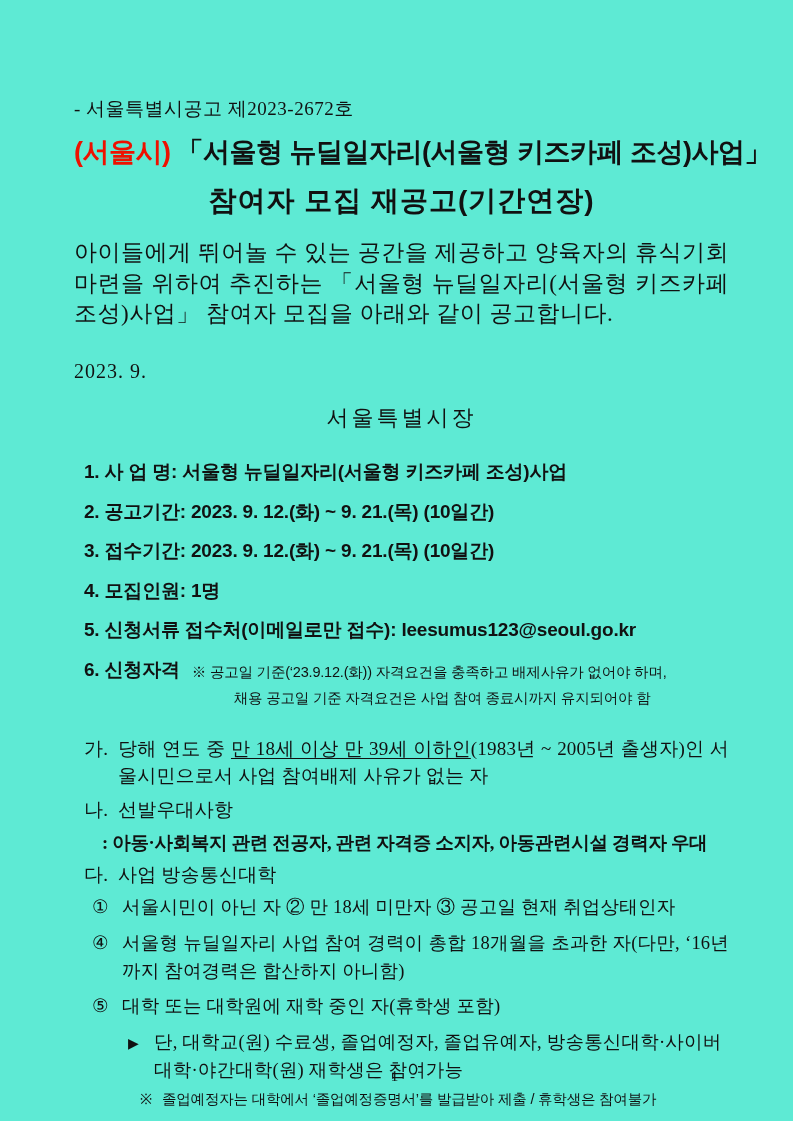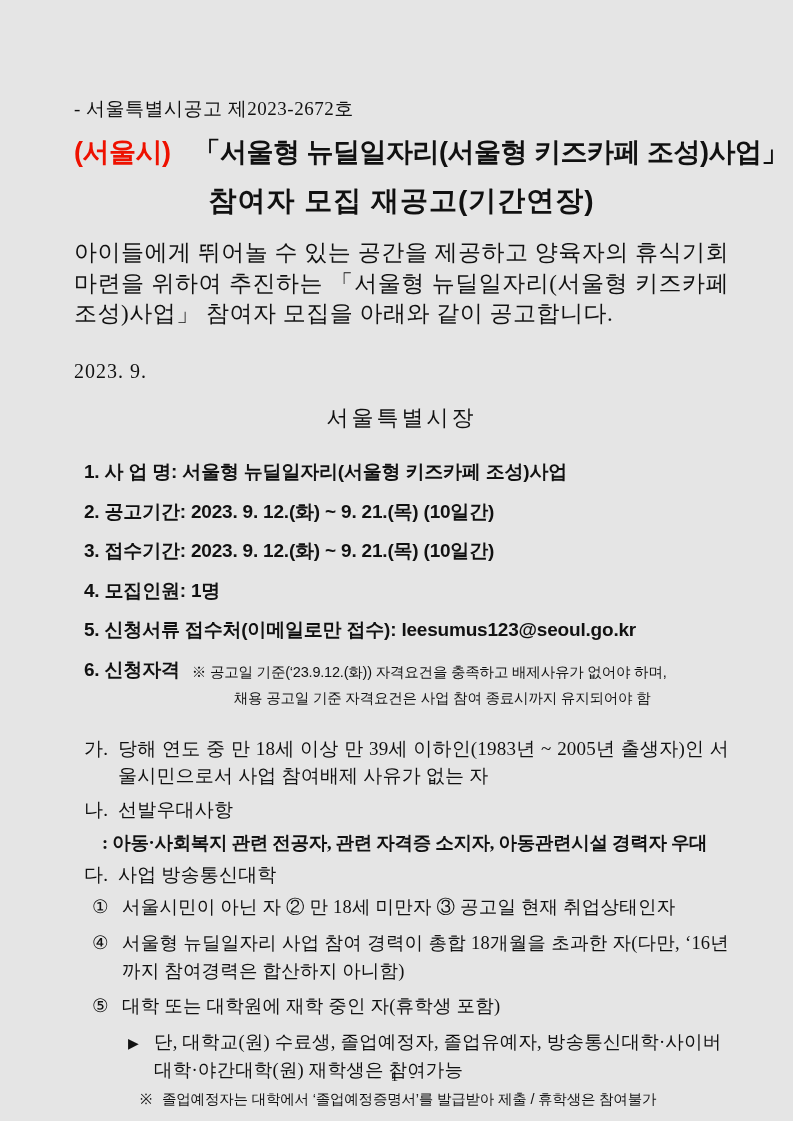--- a/index.html
+++ b/index.html
@@ -5,21 +5,21 @@
   html, body {
     margin: 0;
     padding: 0;
     background: #ffffff;
   }
   .page {
     position: relative;
     width: 793px;
     height: 1121px;
     margin: 0 auto;
-    background: #e5e5e5;
+    background: #5eead4;
     color: #111111;
     box-sizing: border-box;
     padding: 96px 64px 0 74px;
     font-family: "Liberation Serif", serif;
     overflow: hidden;
   }
   .serif  { font-family: "Liberation Serif", serif; }
   .gothic { font-family: "Liberation Sans", sans-serif; }
   .gothic-bold { font-family: "Liberation Sans", sans-serif; font-weight: 700; }
 
@@ -28,21 +28,21 @@
     letter-spacing: 0.5px;
     margin-bottom: 6px;
   }
   .title-block { text-align: center; }
   .title-line1 {
     font-size: 27px;
     line-height: 1.8;
     letter-spacing: -0.5px;
     white-space: nowrap;
   }
-  .title-prefix { margin-right: 23px; }
+  .title-prefix { margin-right: 6px; }
   .title-line2 {
     font-size: 28px;
     line-height: 1.7;
     letter-spacing: 1px;
   }
   .intro {
     margin: 14px 0 0 0;
     font-size: 23px;
     line-height: 1.33;
     text-align: justify;
@@ -89,21 +89,21 @@
   .qual-row {
     display: flex;
     align-items: flex-start;
     font-size: 19px;
     line-height: 1.45;
     margin-bottom: 6px;
     letter-spacing: 0.2px;
   }
   .qual-marker { flex: 0 0 34px; white-space: nowrap; }
   .qual-text { flex: 1; text-align: justify; word-break: break-all; }
-  .u { text-underline-offset: 3px; }
+  .u { text-decoration: underline; text-underline-offset: 3px; }
   .na-detail {
     font-size: 18.5px;
     margin: 0 0 6px 18px;
     letter-spacing: -0.3px;
     font-weight: bold;
   }
   .circ-row {
     display: flex;
     align-items: flex-start;
     font-size: 18.5px;

